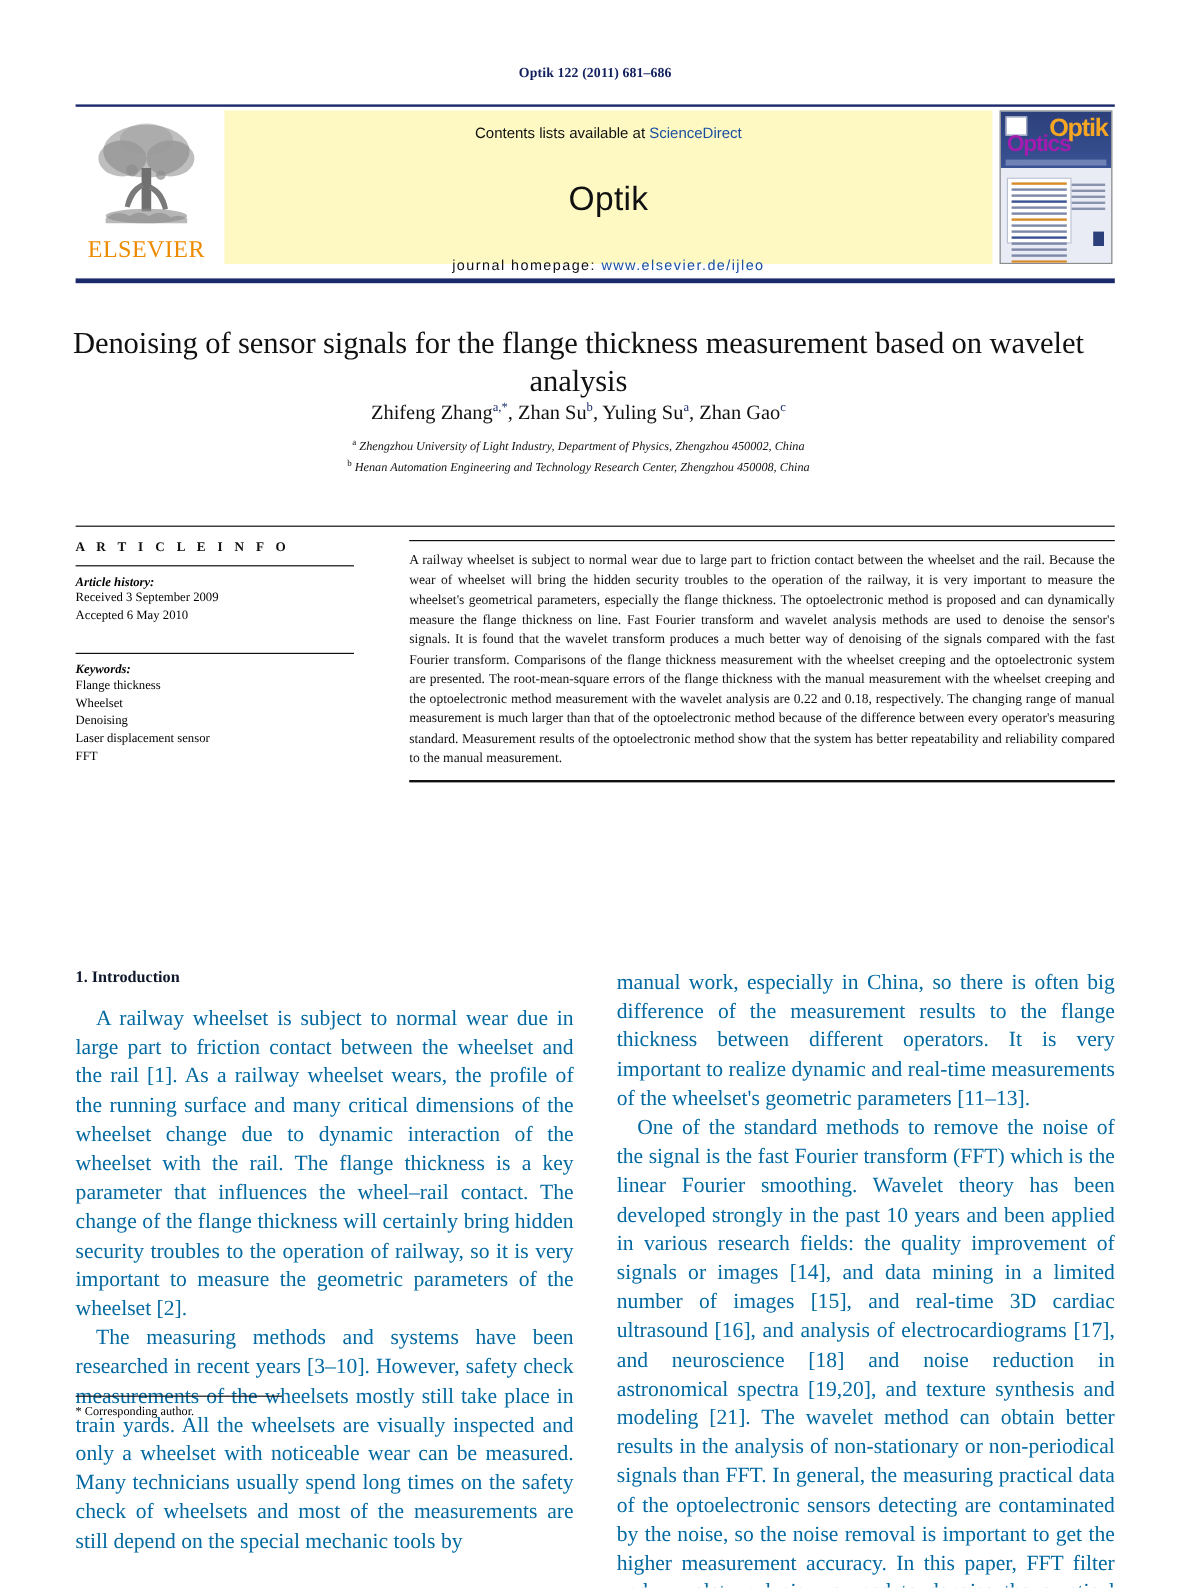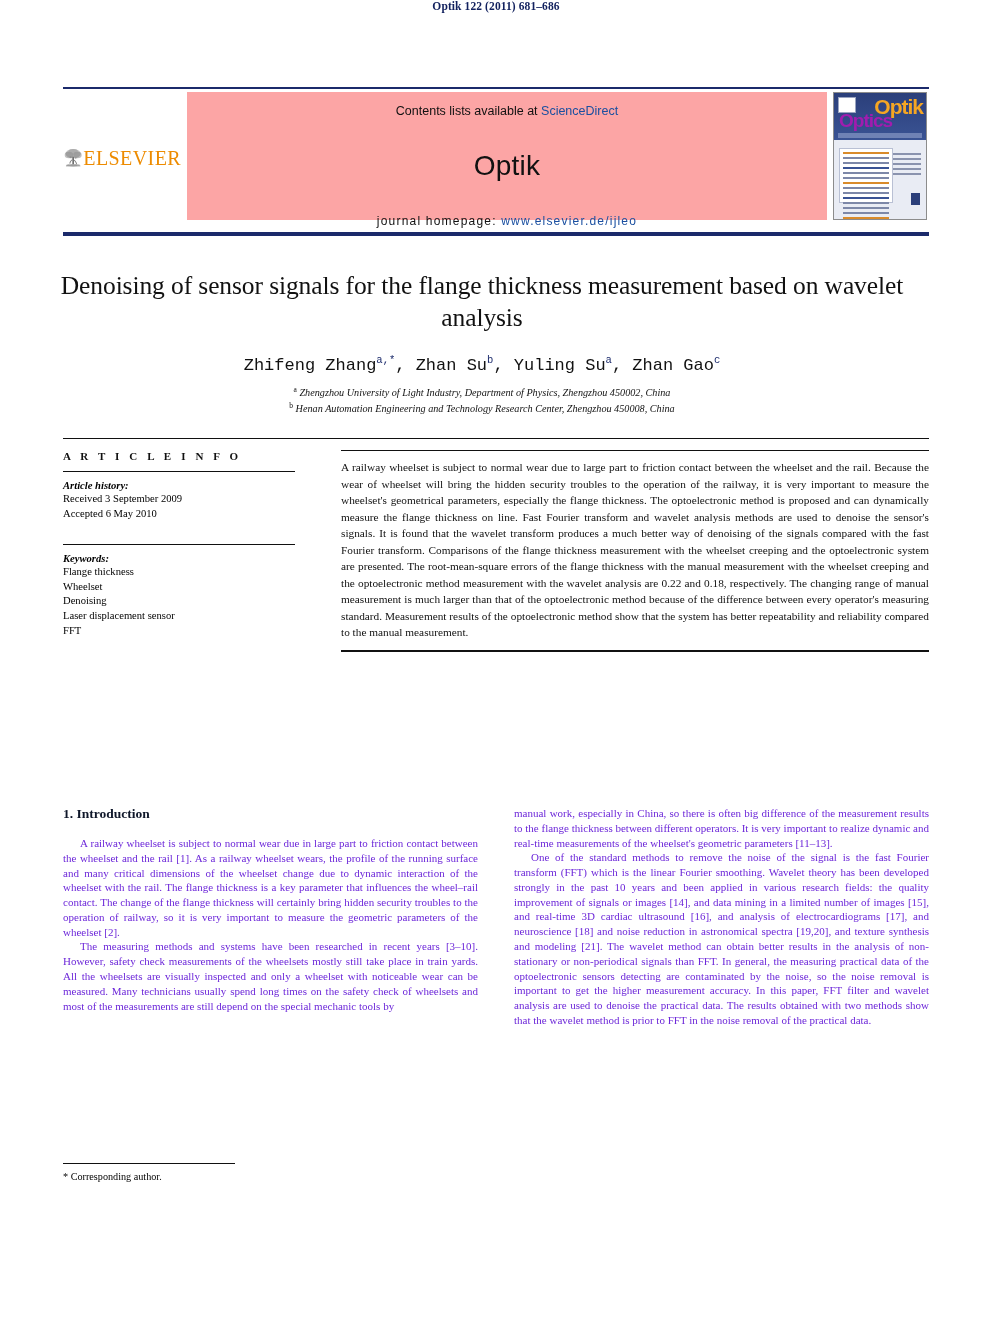--- a/index.html
+++ b/index.html
@@ -21,20 +21,21 @@
     position: relative;
     box-sizing: border-box;
   }
 
   
   .running-head {
     text-align: center;
     font-size: 11.5px;
     color: #12215e;
     font-weight: bold;
+    padding-top: 55px;
     letter-spacing: 0.1px;
   }
 
   
   .masthead-rule-top {
     position: absolute;
     left: 63px;
     right: 63px;
     top: 87px;
     height: 2px;
@@ -46,38 +47,38 @@
     top: 92px;
     width: 866px;
     height: 128px;
     display: flex;
     align-items: stretch;
   }
   .elsevier-block {
     width: 118px;
     flex: 0 0 118px;
     display: flex;
-    flex-direction: row;
+    flex-direction: column;
     align-items: center;
     justify-content: flex-start;
     padding-top: 4px;
     box-sizing: border-box;
   }
   .tree-svg { display:block; }
   .elsevier-word {
     font-family: "Liberation Serif", serif;
     font-size: 20px;
     color: #ed8b00;
     letter-spacing: 0.4px;
     margin-top: 1px;
     font-weight: 400;
   }
   .journal-band {
     flex: 1 1 auto;
-    background: #fca5a5;
+    background: #fef9c3;
     margin-left: 6px;
     margin-right: 6px;
     display: flex;
     flex-direction: column;
     align-items: center;
     justify-content: space-between;
     padding: 12px 0 12px 0;
     box-sizing: border-box;
     gap: 34px;
   }
@@ -140,23 +141,22 @@
   .paper-title {
     font-family: "Liberation Serif", serif;
     font-size: 25.5px;
     line-height: 1.26;
     font-weight: 400;
     color: #111;
     margin: 0;
     letter-spacing: -0.1px;
   }
   .authors {
-    font-family: Liberation Mono, monospace;
+    font-family: Liberation Serif, serif;
     font-size: 17px;
-    margin-top: 20px;
     color: #111;
   }
   .authors sup {
     font-size: 10.5px;
     color: #1b2a6b;
     vertical-align: super;
   }
   .affils {
     margin-top: 10px;
   }
@@ -252,26 +252,26 @@
     flex: 0 0 415px;
   }
   .sec-heading {
     font-family: Liberation Serif, serif;
     font-weight: bold;
     font-size: 13.5px;
     margin: 0 0 14px 0;
     color: #0f172a;
   }
   .para {
-    font-size: 11px;
+    font-size: 18px;
     line-height: 1.345;
     text-align: justify;
     text-indent: 17px;
     margin: 0;
-    color: #6d28d9;
+    color: #0369a1;
   }
   .para + .para { margin-top: 0; }
 
   
   .footnote-rule {
     position: absolute;
     left: 63px;
     top: 1163px;
     width: 172px;
     height: 1px;

